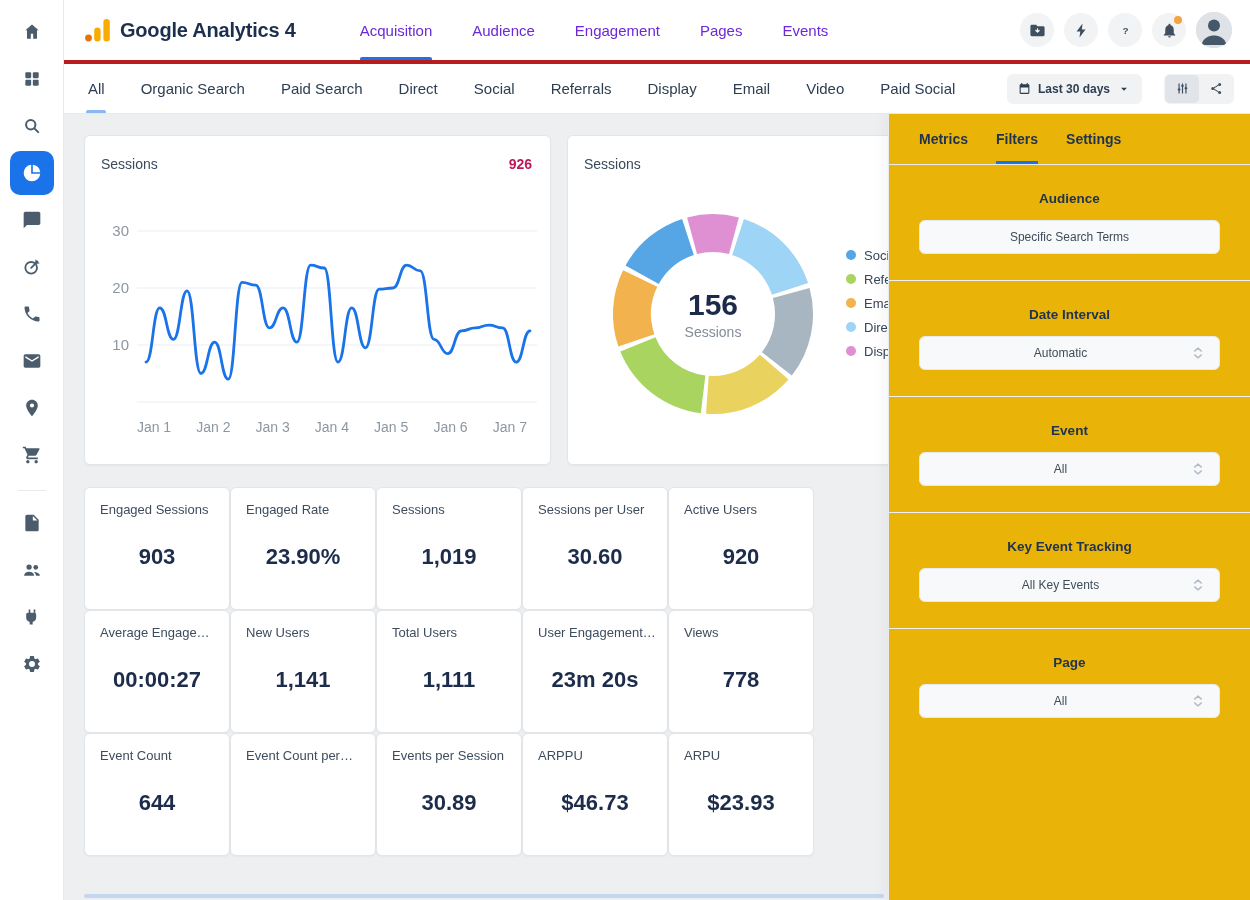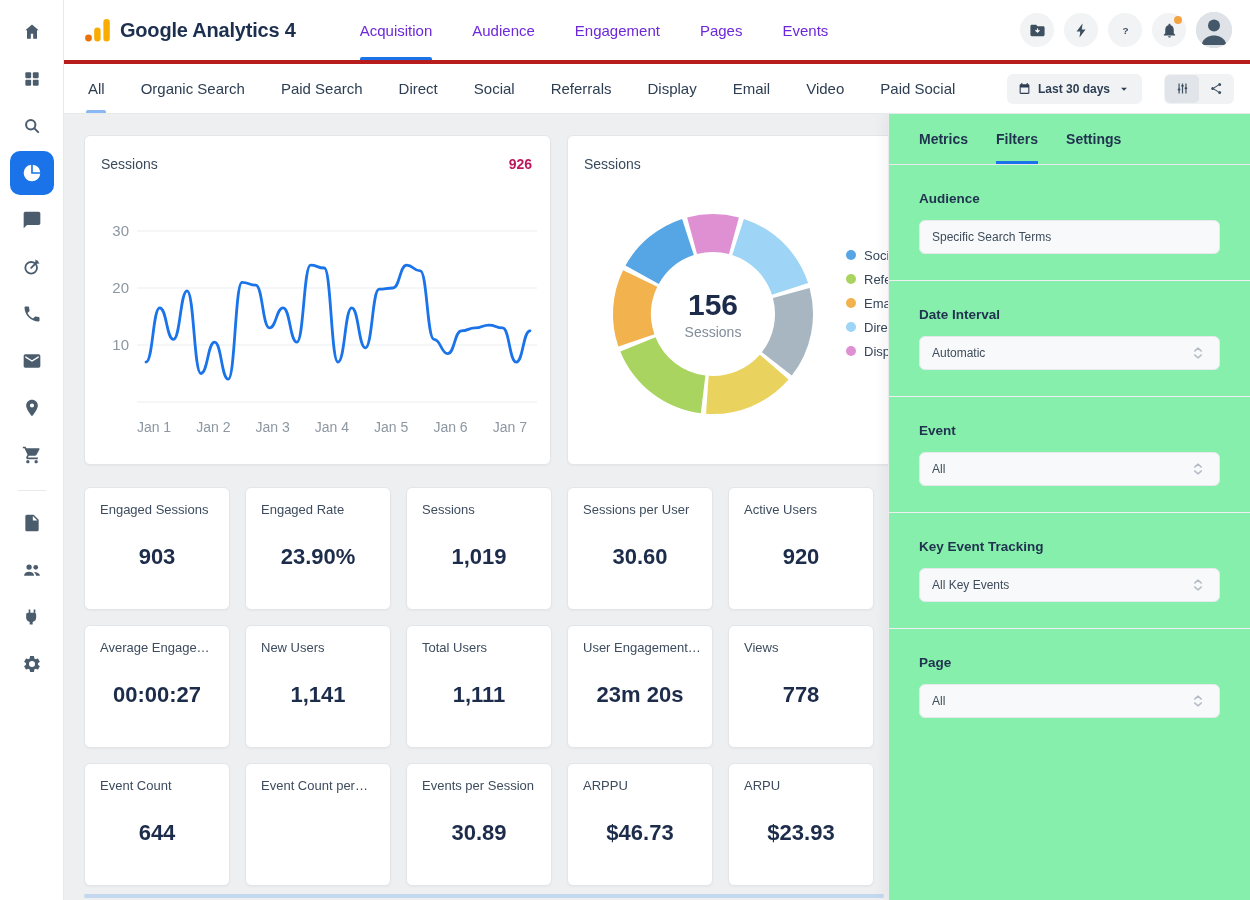--- a/index.html
+++ b/index.html
@@ -57,30 +57,30 @@
   .card-total{font-size:14px;font-weight:700;color:#be185d;}
   .line-svg,.donut-svg{position:absolute;left:0;top:0;}
   .donut-center{position:absolute;left:75px;top:152px;width:140px;text-align:center;}
   .donut-value{font-size:30px;font-weight:700;color:#1b2b49;}
   .donut-sub{font-size:14px;color:#818d99;margin-top:2px;}
   .legend{position:absolute;left:278px;top:112px;}
   .legend-item{display:flex;align-items:center;gap:8px;margin-bottom:10px;height:14px;}
   .legend-dot{width:10px;height:10px;border-radius:50%;flex:0 0 auto;}
   .legend-label{font-size:13px;color:#36465a;white-space:nowrap;}
   .metrics{position:absolute;left:20px;top:373px;width:790px;display:grid;
-           grid-template-columns:repeat(5,146px);grid-auto-rows:123px;gap:15px;}
+           grid-template-columns:repeat(5,146px);grid-auto-rows:123px;}
   .m-card{background:#fff;border:1px solid #e3e6e9;border-radius:6px;box-shadow:0 1px 2px rgba(20,30,50,.04);
           display:flex;flex-direction:column;box-sizing:border-box;}
   .m-label{padding:14px 14px 0 15px;font-size:13px;color:#3d4c5e;white-space:nowrap;overflow:hidden;}
   .m-value{flex:1;display:flex;align-items:center;justify-content:center;font-size:22px;
            font-weight:700;color:#1c2c4a;padding-bottom:12px;}
   .hscroll{position:absolute;left:20px;bottom:2px;width:800px;height:4px;background:#c3d7ee;border-radius:2px;}
   
-  .panel{position:absolute;left:824px;top:0;width:362px;height:786px;background:#86efac;z-index:20;
-         border-left:1px solid #e8eaec;box-shadow:-4px 0 12px rgba(30,40,60,.05);box-sizing:border-box;}
+  .panel{position:absolute;left:824px;top:0;width:362px;height:786px;background:#eab308;z-index:20;
+         border-left:1px solid #e8eaec;box-shadow:-4px 0 12px rgba(30,40,60,.05);box-sizing:border-box;text-align:center;}
   .ptabs{height:50px;border-bottom:1px solid #e8eaec;display:flex;align-items:center;gap:28px;
          padding-left:30px;}
   .ptab{font-size:14px;font-weight:700;color:#21344f;cursor:pointer;position:relative;height:50px;
         display:flex;align-items:center;}
   .ptab.active:after{content:"";position:absolute;left:0;right:0;bottom:0;height:3px;background:#1a73e8;}
   .p-section{padding:26px 30px;}
   .p-section + .p-section{border-top:1px solid #eef0f2;}
   .p-label{font-size:13.5px;font-weight:700;color:#21344f;margin-bottom:14px;}
   .p-control{height:34px;background:#f7f9fa;border:1px solid #e6e9ed;border-radius:6px;display:flex;
              align-items:center;padding:0 12px;font-size:12px;color:#3f4c5a;cursor:pointer;box-sizing:border-box;}

